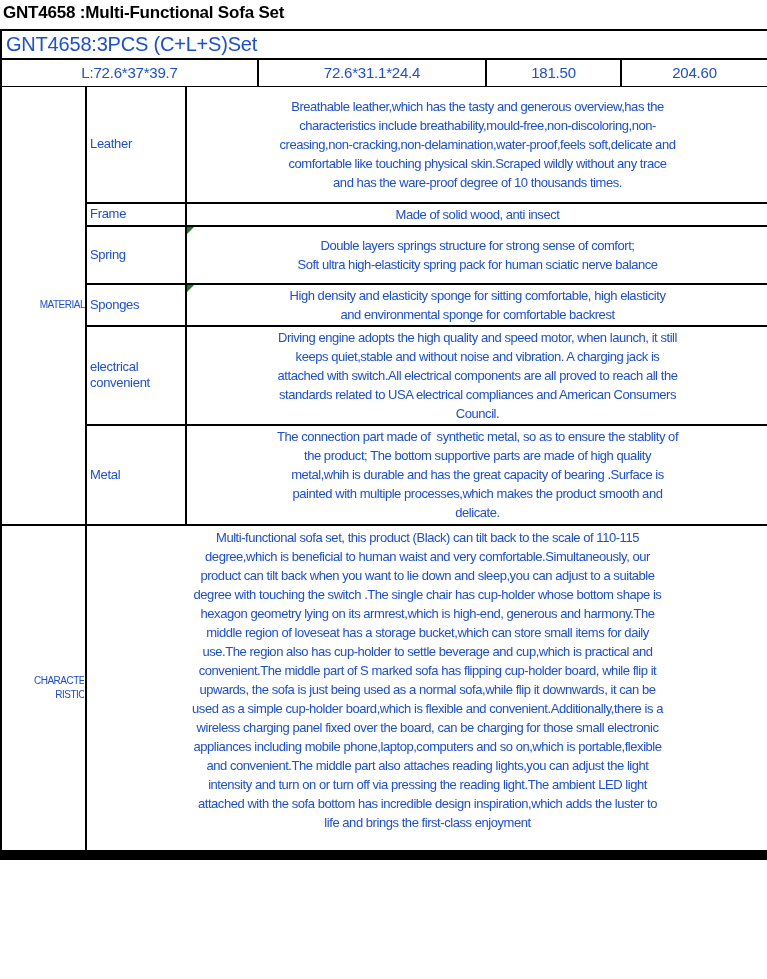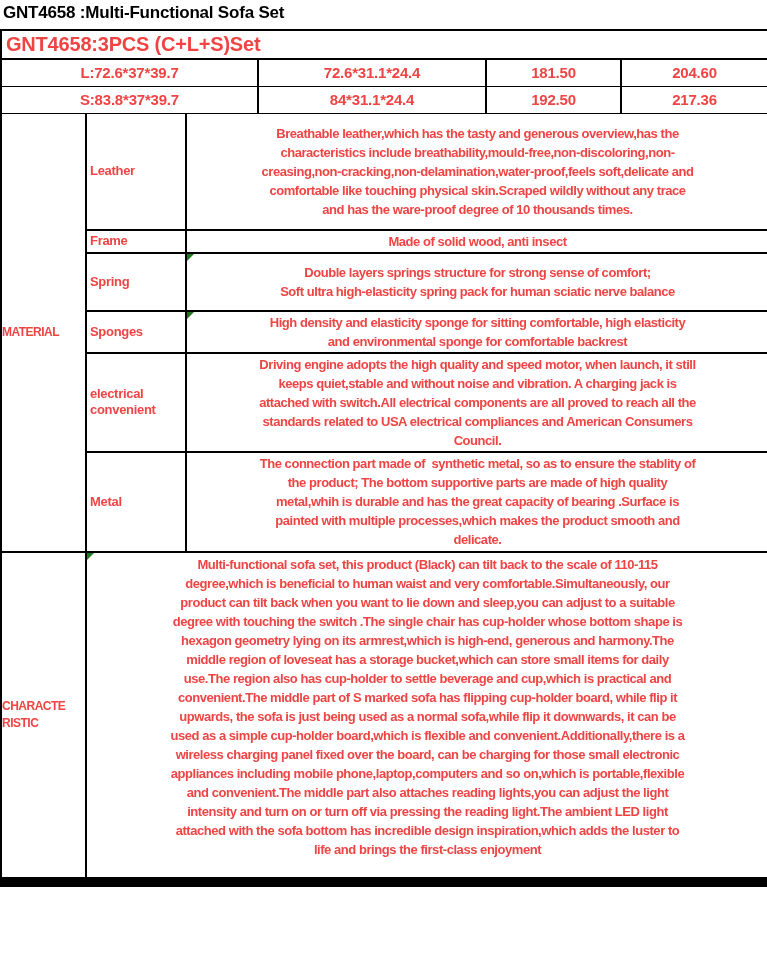--- a/index.html
+++ b/index.html
@@ -7,60 +7,60 @@
     width:767px;height:979px;background:#fff;overflow:hidden;
     font-family:"Liberation Sans",sans-serif;font-weight:bold;color:#000;
     -webkit-font-smoothing:antialiased;
   }
   .title{
     height:26px;padding:3px 8px 0 3px;font-size:17px;letter-spacing:-0.2px;
     white-space:nowrap;
   }
   table.t{border-collapse:collapse;table-layout:fixed;width:767px;}
   table.t td,table.t th{
-    border:2px solid #000;overflow:hidden;color:#ef4444;font-weight:bold;
+    border:2px solid #000;overflow:hidden;color:#1d4ed8;font-weight:normal;
     box-sizing:border-box;position:relative;margin-left:10px;
   }
   
   tr.set-row td{
     height:29px;font-size:20px;text-align:left;padding:0 0 0 4px;
     letter-spacing:-0.2px;white-space:nowrap;
   }
   tr.head-row th{
     height:53px;text-align:center;vertical-align:middle;font-size:17px;
     white-space:pre-line;line-height:1.25;letter-spacing:-0.2px;
   }
   tr.head-row th.small{font-size:13.5px;}
   tr.size-row td{
     height:27px;text-align:center;vertical-align:middle;font-size:15px;
     white-space:nowrap;letter-spacing:-0.2px;border-top-width:1px;border-bottom-width:1px;
   }
   
   table.bottom tr:first-child td,table.bottom tr:first-child th{border-top:0;}
   th.sec-label{
-    text-align:left;vertical-align:middle;font-size:12px;padding:0;
+    text-align:right;vertical-align:middle;font-size:10px;padding:0;
     letter-spacing:-0.5px;white-space:pre-line;line-height:1.35;
   }
   td.mat-label{
     text-align:left;vertical-align:middle;font-size:13px;padding:0 10px 0 3px;
     letter-spacing:-0.3px;line-height:1.2;overflow-wrap:break-word;white-space:normal;
   }
   td.desc{
     text-align:center;vertical-align:middle;font-size:13px;line-height:19px;
     padding:1px 2px 1px 3px;white-space:pre-wrap;letter-spacing:-0.45px;
   }
   tr.row-characteristic td.desc{vertical-align:top;padding-top:2px;}
   
   tr.row-leather td{height:116px;}
   tr.row-frame td{height:22px;}
   tr.row-spring td{height:58px;}
   tr.row-sponges td{height:40px;}
   tr.row-electrical-components td{height:92px;}
   tr.row-metal td{height:100px;}
-  tr.row-characteristic td,tr.row-characteristic th{height:326px;}
+  tr.row-characteristic td,tr.row-characteristic th{height:326px;border-radius:18px;}
   
   .flag-tri{
     position:absolute;top:0;left:0;width:0;height:0;display:block;
     border-top:7px solid #1f7a1f;border-right:7px solid transparent;
   }
   .bottom-bar{width:767px;height:8px;background:#000;}
 </style>
 </head>
 <body>
 
@@ -78,26 +78,20 @@
       <tr class="set-row">
         <td colspan="4">GNT4658:3PCS (C+L+S)Set</td>
       </tr>
     </tbody>
     <tbody id="size-body">
         <tr class="size-row">
           <td>L:72.6*37*39.7</td>
           <td>72.6*31.1*24.4</td>
           <td>181.50</td>
           <td>204.60</td>
-        </tr>
-        <tr class="size-row">
-          <td>S:83.8*37*39.7</td>
-          <td>84*31.1*24.4</td>
-          <td>192.50</td>
-          <td>217.36</td>
         </tr>
       </tbody>
   </table>
 
   <table class="t bottom">
     <colgroup>
         <col style="width:85px">
         <col style="width:100px">
         <col style="width:582px">
       </colgroup>

